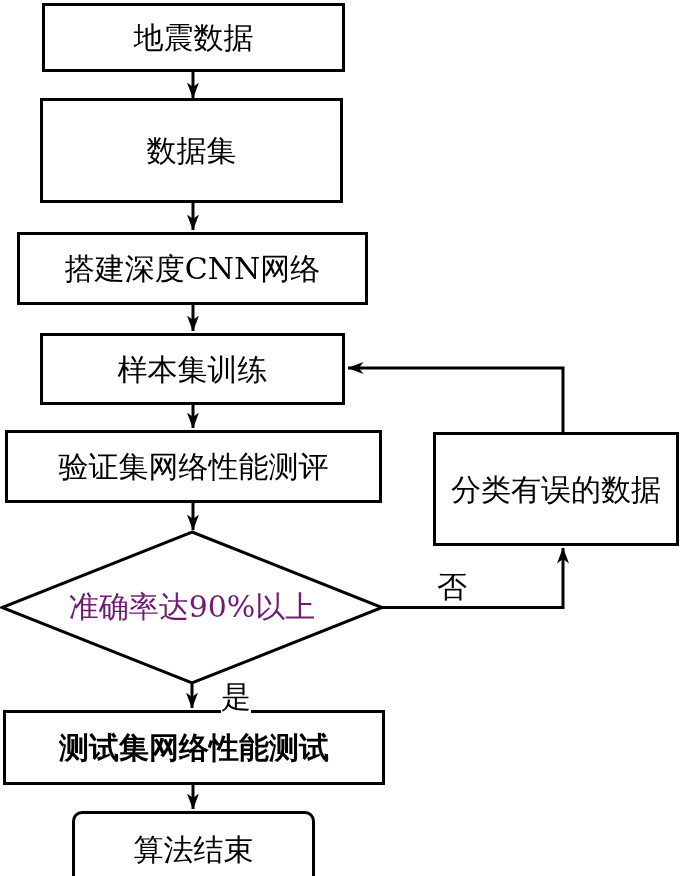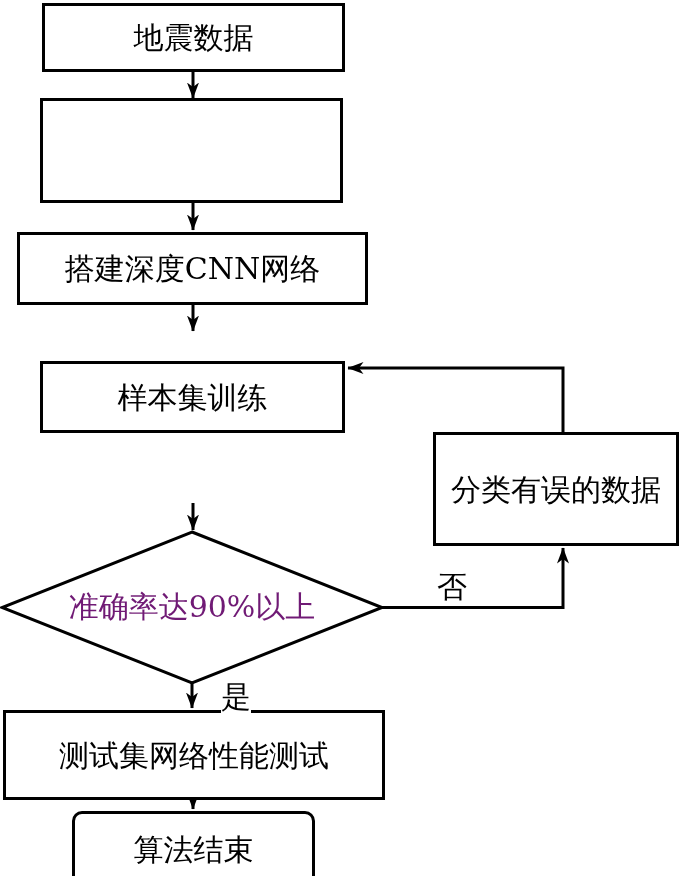--- a/index.html
+++ b/index.html
@@ -77,36 +77,40 @@
     <path d="M563,432 V368 H348" fill="none" stroke="#000000" stroke-width="3" stroke-linejoin="miter" marker-end="url(#arrow)"></path>
 
     <polygon points="192,532 382,607.5 192,683 2,607.5" fill="#ffffff" stroke="#000000" stroke-width="3" stroke-linejoin="miter"></polygon>
   </svg>
 
   <div class="node" style="left:42px; top:3px; width:303px; height:69px;">
     <span>地震数据</span>
   </div>
 
   <div class="node" style="left:40px; top:98px; width:303px; height:105px;">
+    <span>数据集</span>
   </div>
 
   <div class="node" style="left:17px; top:232px; width:351px; height:73px;">
     <span>搭建深度CNN网络</span>
   </div>
 
-  <div class="node" style="left:40px; top:333px; width:305px; height:72px;margin-top:28px;">
+  <div class="node" style="left:40px; top:333px; width:305px; height:72px;">
     <span>样本集训练</span>
   </div>
 
+  <div class="node" style="left:5px; top:430px; width:377px; height:73px;">
+    <span>验证集网络性能测评</span>
+  </div>
 
   <div class="node" style="left:433px; top:432px; width:246px; height:114px;">
     <span>分类有误的数据</span>
   </div>
 
-  <div class="node" style="left:3px; top:710px; width:382px; height:90px;">
+  <div class="node" style="left:3px; top:710px; width:382px; height:75px;font-weight:bold;">
     <span>测试集网络性能测试</span>
   </div>
 
   <div class="node rounded" style="left:72px; top:811px; width:243px; height:76px;">
     <span>算法结束</span>
   </div>
 
   <div class="diamond-label" style="left:2px; top:532px; width:380px; height:151px;">
     <span>准确率达90%以上</span>
   </div>

